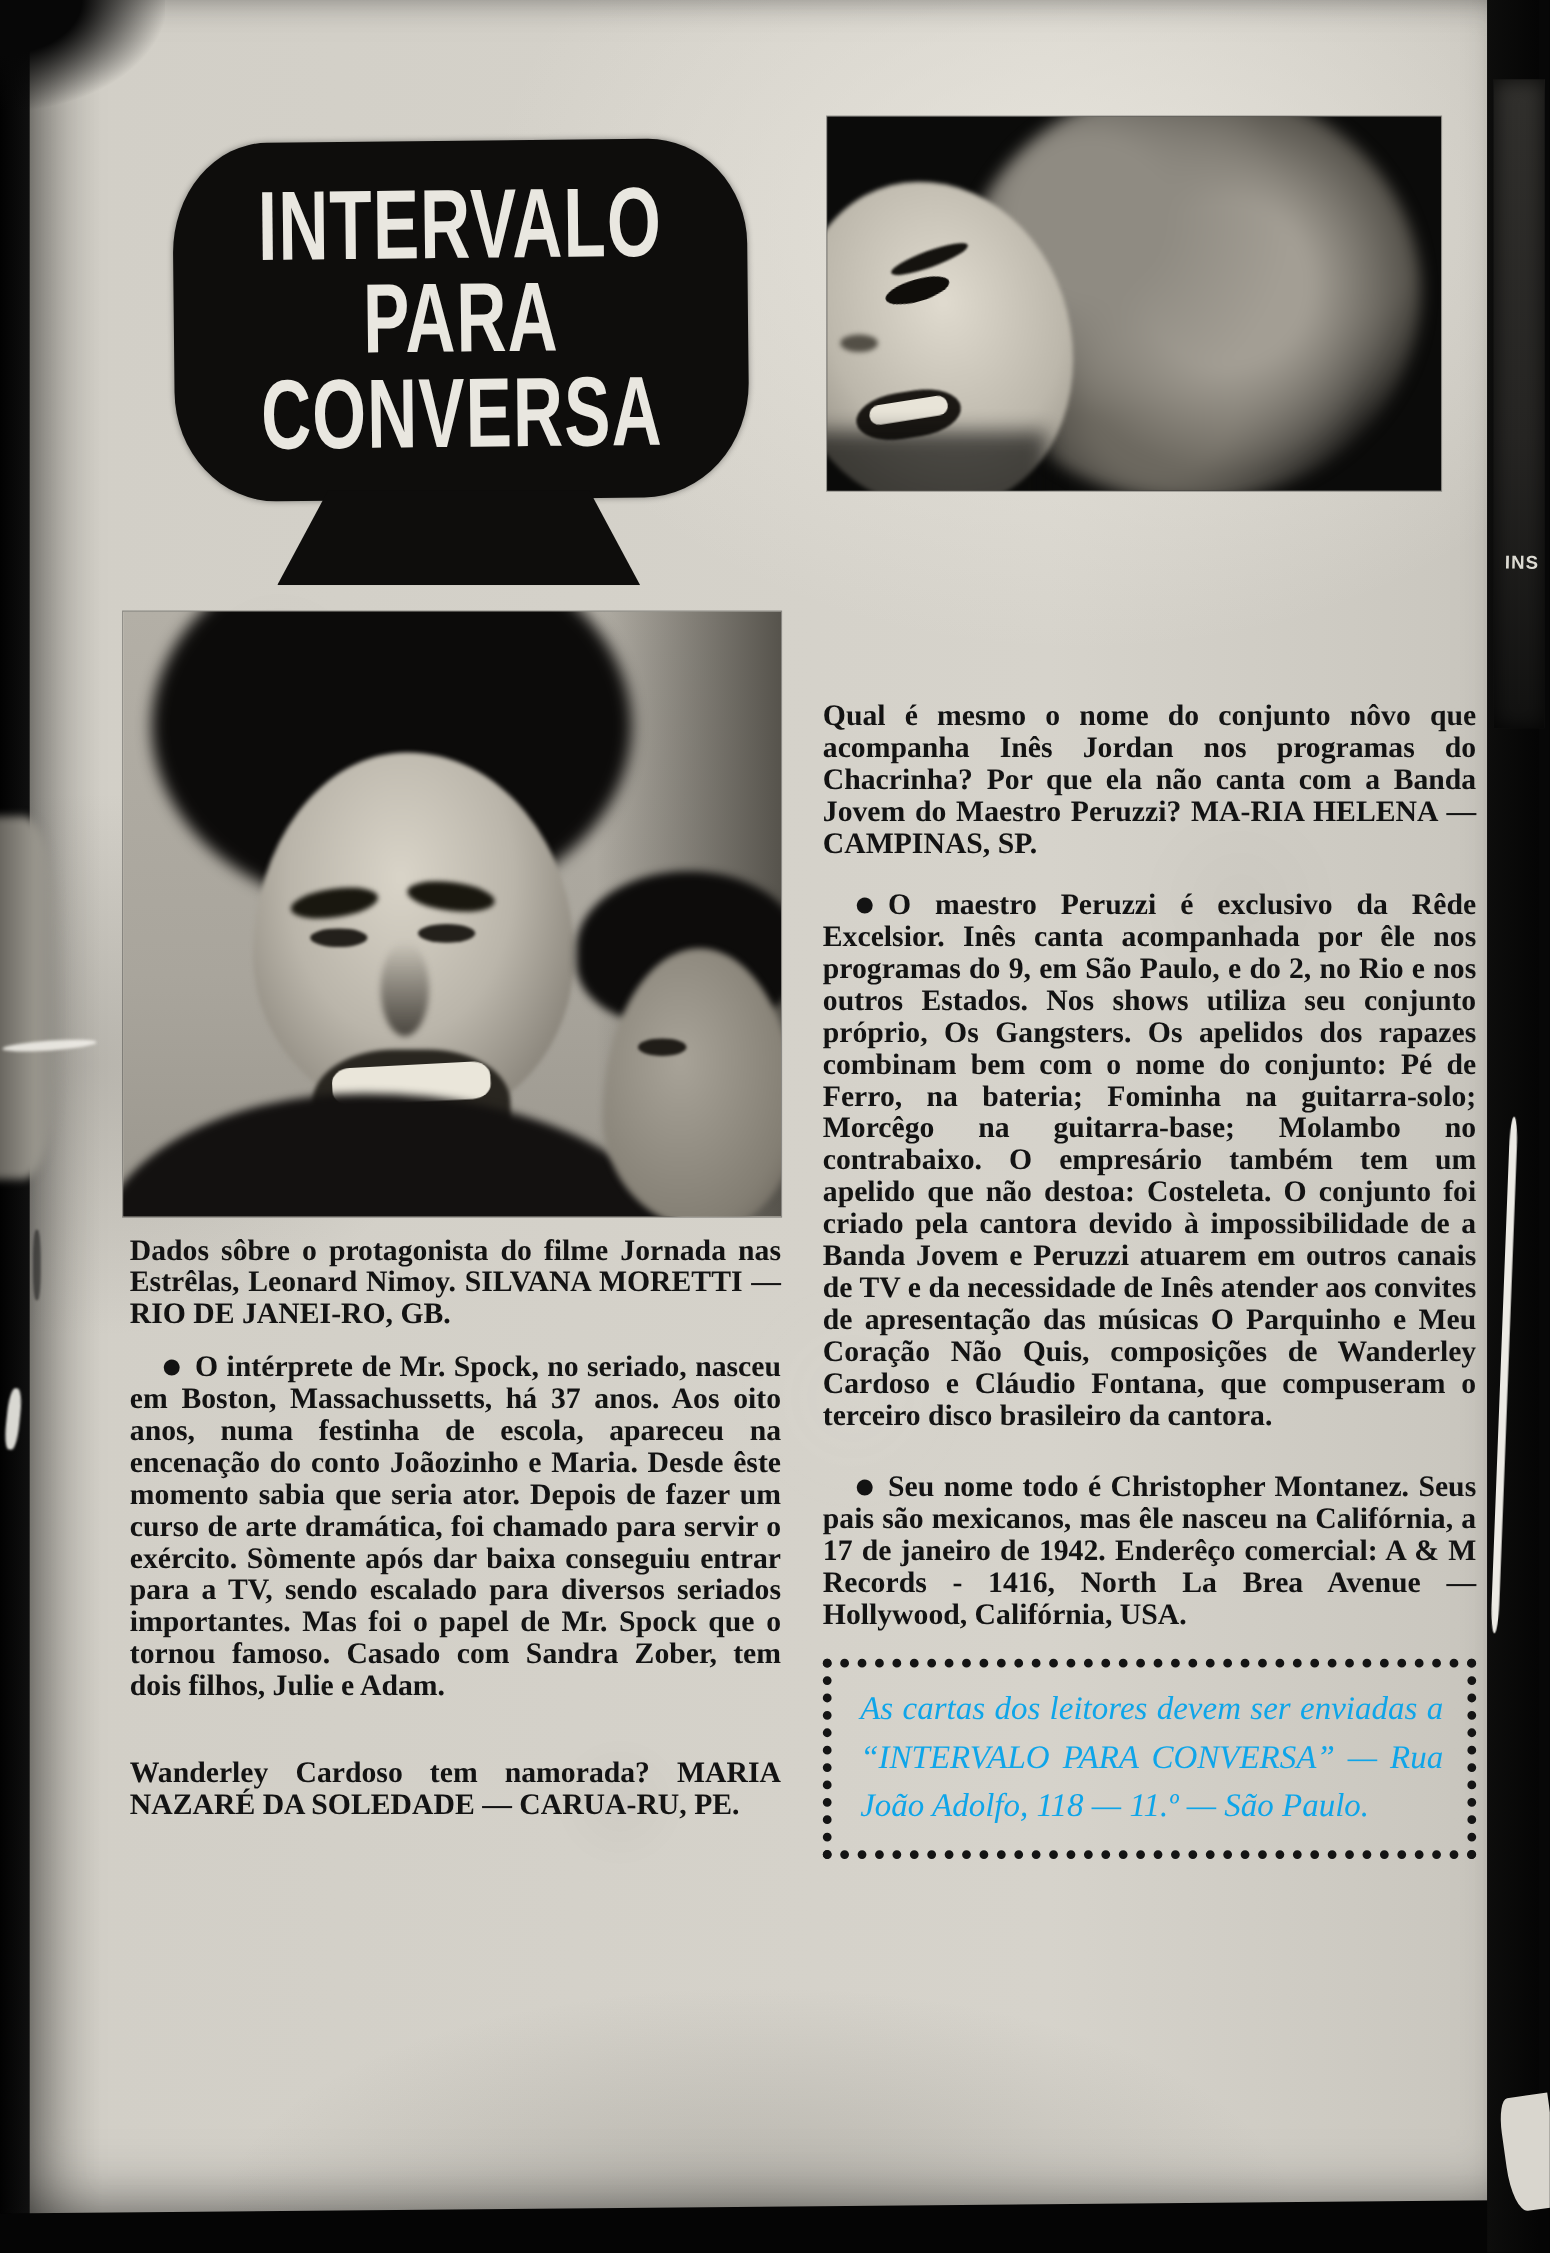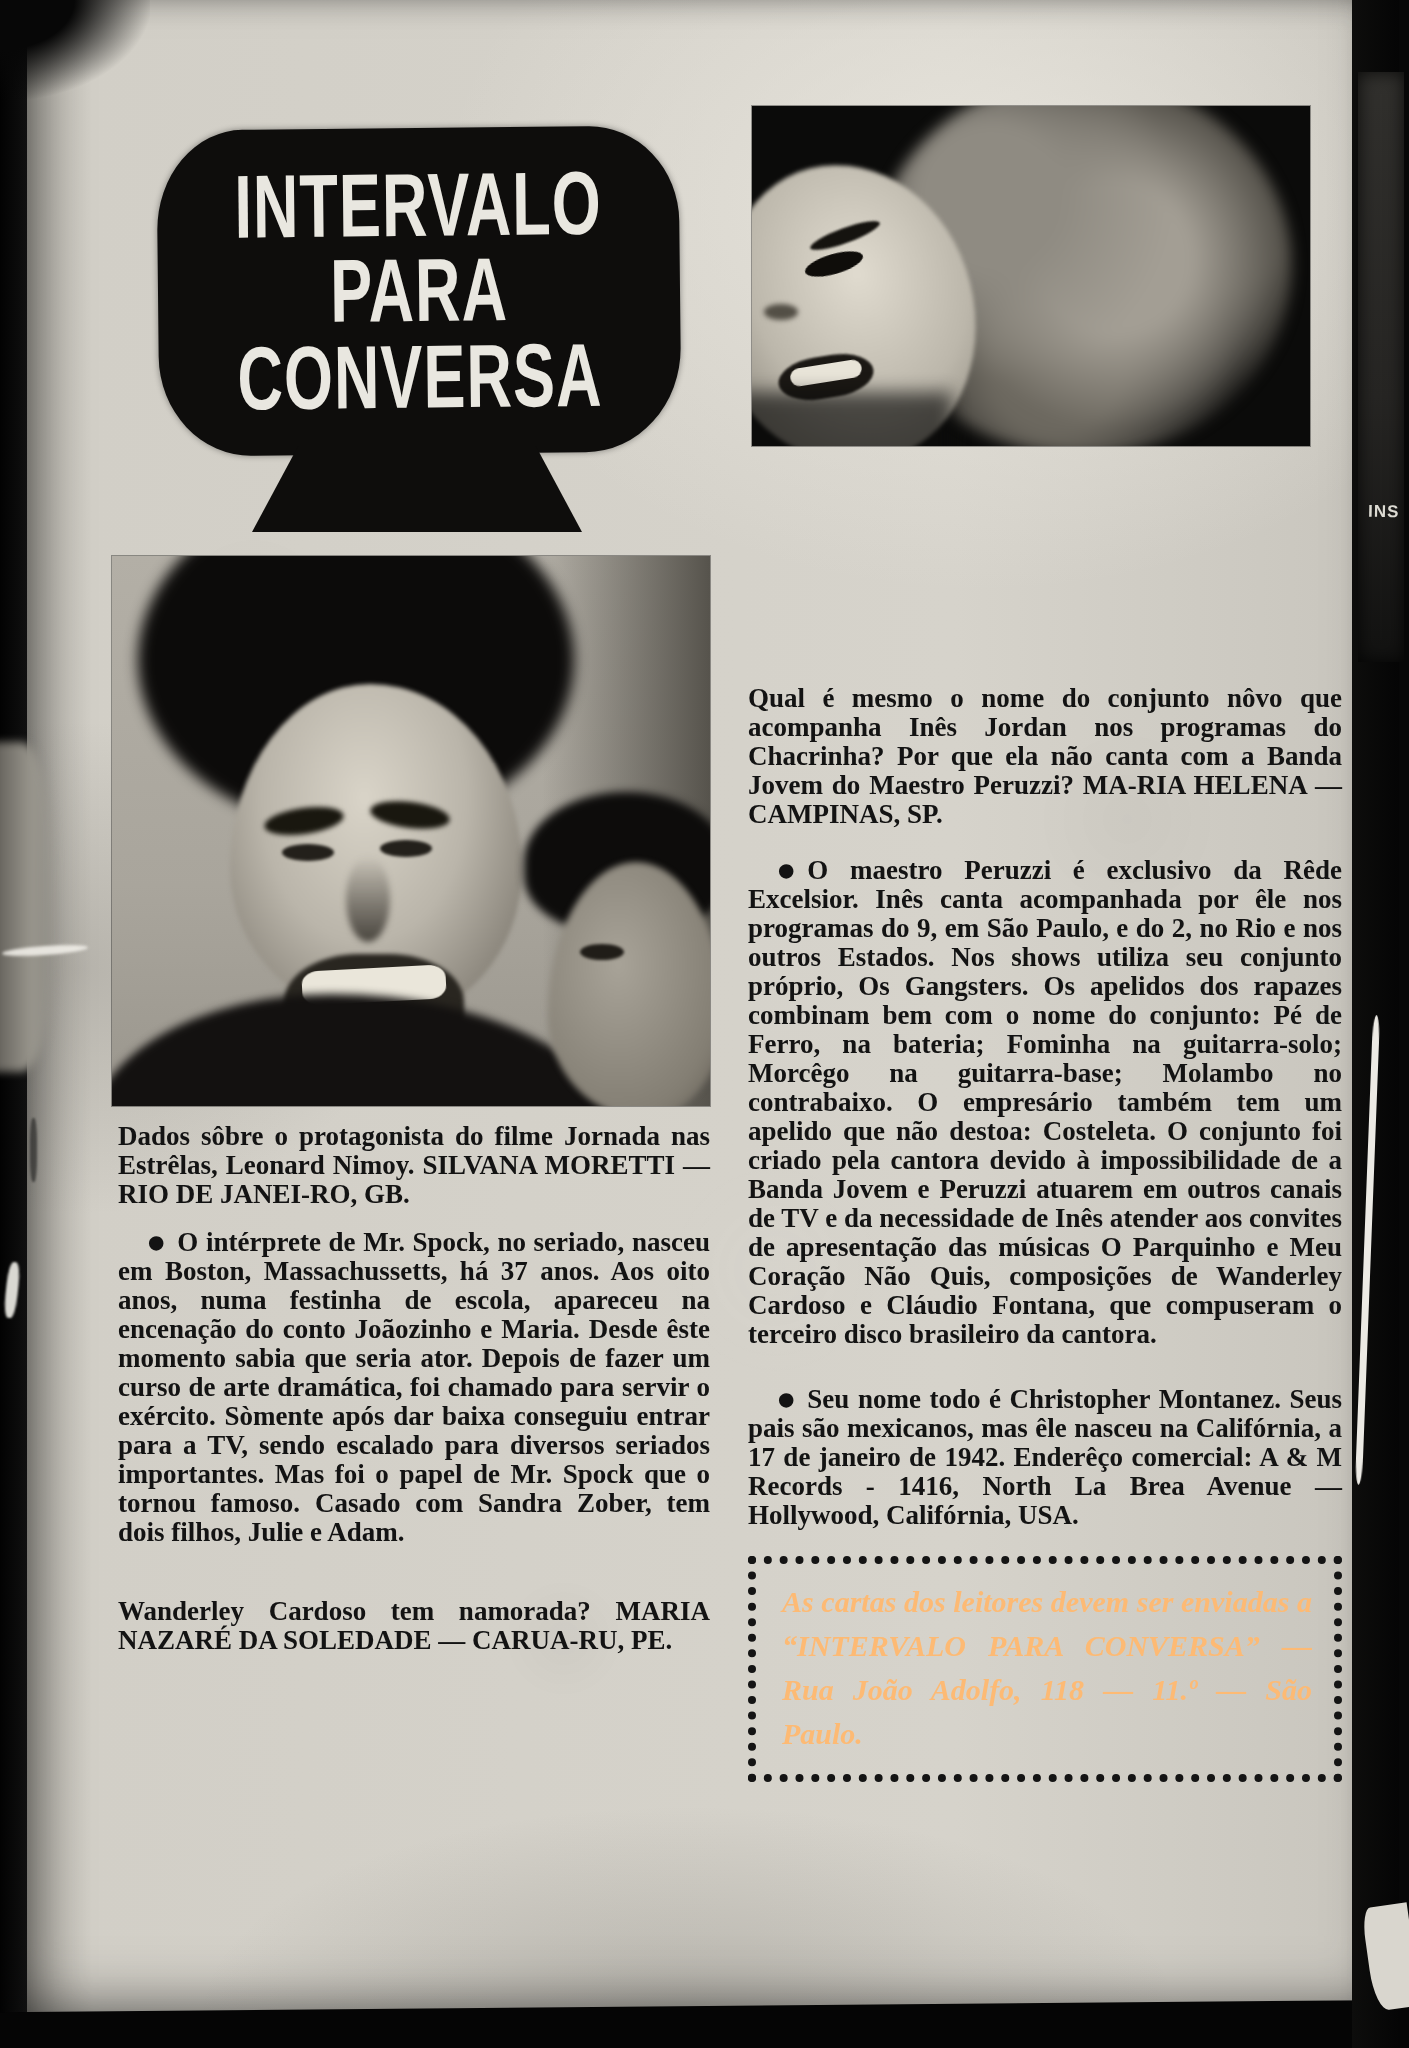--- a/index.html
+++ b/index.html
@@ -102,36 +102,36 @@
   .n-hair2{left:412px;top:236px;width:204px;height:140px;background:#0d0c0b;border-radius:50% 50% 40% 40%;filter:blur(4px);}
   .n-face2{left:436px;top:306px;width:176px;height:256px;filter:blur(3px);
            border-radius:50% 50% 45% 55%/60% 60% 40% 40%;
            background:radial-gradient(ellipse at 40% 40%, #a8a398 0%, #837e73 70%, #605b52 100%);}
   .n-eye2{left:468px;top:388px;width:44px;height:16px;background:#201d18;border-radius:50%;filter:blur(1.5px);}
 
   
   .col{position:absolute;text-align:justify;}
   .col p{margin:0;}
   .col-left{left:118px;top:1122px;width:592px;}
-  .col-right{left:748px;top:636px;width:594px;margin-top:48px;}
+  .col-right{left:748px;top:636px;width:594px;}
   .bodytxt{font-size:27px;line-height:29px;color:#131313;}
   .bold{font-weight:700;}
   .reg{font-weight:700;}
   .ans{text-indent:30px;}
   .bullet{display:inline-block;text-indent:0;margin-right:13px;transform:scale(1.25);}
   .mb-caption{margin-bottom:19px !important;}
   .mb-ans1{margin-bottom:50px !important;}
   .mb-q{margin-bottom:17px !important;}
   .mb-qi{margin-bottom:27px !important;}
   .mb-ap{margin-bottom:36px !important;}
   .mb-ac{margin-bottom:26px !important;}
 
   
   .letters-box{border:8px dotted #141414;padding:16px 22px 18px 26px;margin-top:4px;
-               font-style:italic;font-weight:700;font-size:30px;line-height:44px;color:#fdba74;text-align:justify;}
+               font-style:italic;font-weight:400;font-size:30px;line-height:44px;color:#0ea5e9;text-align:justify;}
 
   
   .footer{position:absolute;left:26px;top:1950px;width:1326px;text-align:center;
           font-size:30px;font-weight:700;color:#151515;letter-spacing:1px;}
 </style>
 </head>
 <body>
 
 <div class="stage">
 

